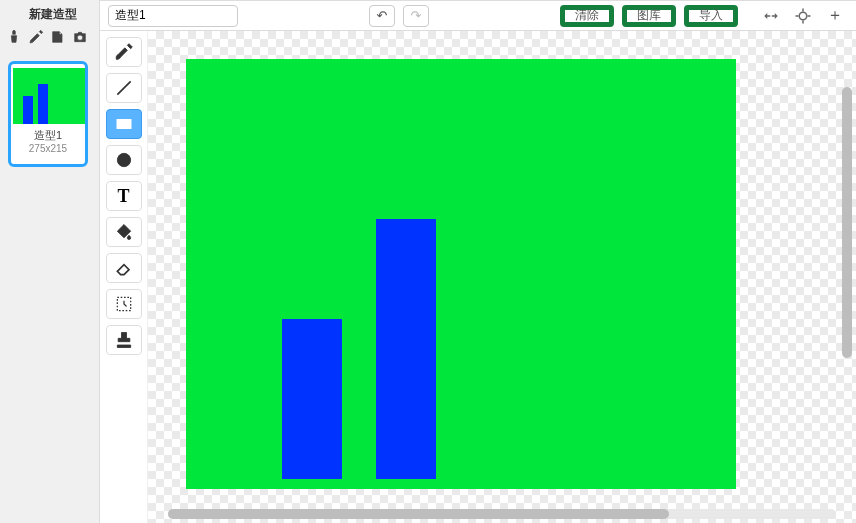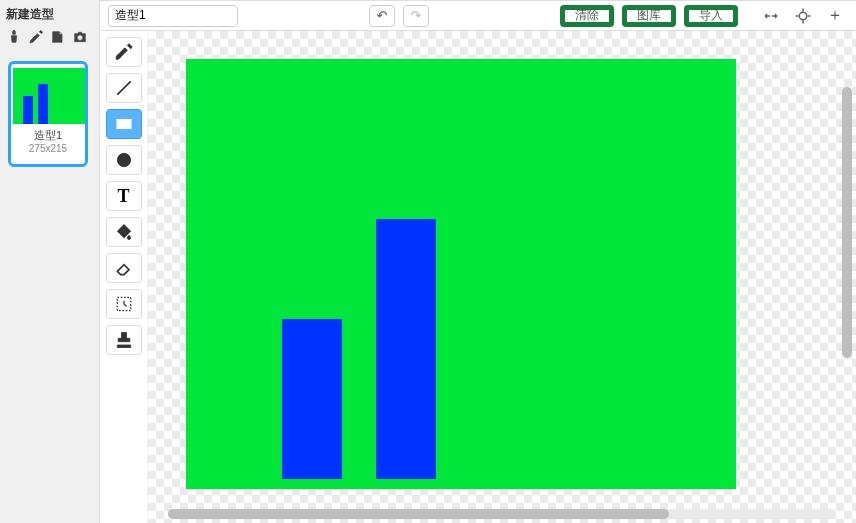--- a/index.html
+++ b/index.html
@@ -1,19 +1,19 @@
 <!DOCTYPE html>
 <html><head>
 <meta charset="utf-8">
 <style>
   * { box-sizing: border-box; margin: 0; padding: 0; font-family: "Microsoft YaHei", sans-serif; }
   html, body { width: 856px; height: 523px; overflow: hidden; background: #f0f0f0; }
   .app { display: flex; width: 100%; height: 100%; }
   .sidebar { width: 100px; height: 100%; background: #f0f0f0; border-right: 1px solid #ddd; padding: 4px 0 0 0; }
-  .sidebar-header { font-size: 12px; font-weight: bold; padding: 2px 6px 4px 6px; color: #333; }
+  .sidebar-header { font-size: 12px; font-weight: bold; padding: 2px 6px 4px 6px; color: #333; margin-left: 23px; }
   .sidebar-icons { display: flex; gap: 6px; padding: 2px 6px 8px 6px; align-items: center; }
   .sidebar-icons svg, .sidebar-icons .icon { width: 16px; height: 16px; fill: #444; stroke: #444; }
   .thumb { margin: 4px 8px; border: 3px solid #2aa5ff; border-radius: 6px; background: #fff; padding: 2px; position: relative; width: 80px; }
   .thumb-num { position: absolute; top: 2px; left: 4px; font-size: 9px; color: #888; }
   .thumb-canvas { width: 72px; height: 56px; background: #00e63a; position: relative; margin: 2px auto 0 auto; }
   .thumb-bar1 { position: absolute; left: 10px; bottom: 0; width: 10px; height: 28px; background: #0033ff; }
   .thumb-bar2 { position: absolute; left: 25px; bottom: 0; width: 10px; height: 40px; background: #0033ff; }
   .thumb-label { text-align: center; font-size: 11px; margin-top: 4px; color: #444; }
   .thumb-dim { text-align: center; font-size: 10px; color: #888; margin-bottom: 8px; }
 

